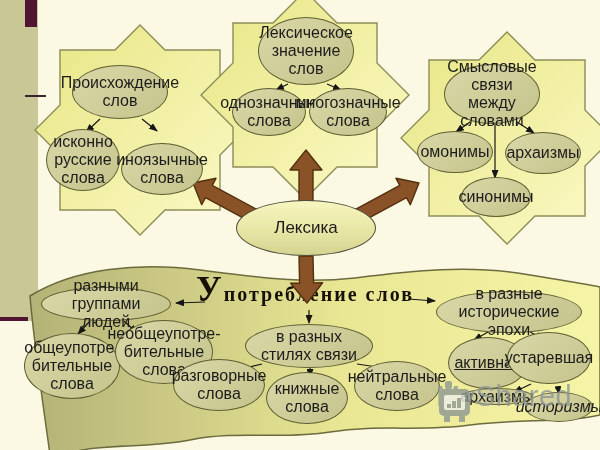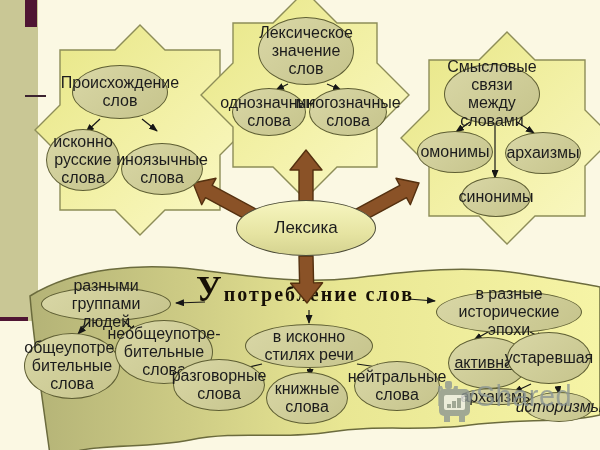--- a/index.html
+++ b/index.html
@@ -96,21 +96,21 @@
       <div class="node" style="left: 258px; top: 17px; width: 96px; height: 68px;">Лексическое значение слов</div>
       <div class="node" style="left: 232px; top: 88px; width: 74px; height: 48px;">однозначные слова</div>
       <div class="node" style="left: 309px; top: 88px; width: 78px; height: 48px;">многозначные слова</div>
       <div class="node" style="left: 444px; top: 64px; width: 96px; height: 60px;">Смысловые связи между словами</div>
       <div class="node" style="left: 417px; top: 131px; width: 76px; height: 42px;">омонимы</div>
       <div class="node" style="left: 505px; top: 132px; width: 76px; height: 42px;">архаизмы</div>
       <div class="node" style="left: 461px; top: 177px; width: 70px; height: 40px;">синонимы</div>
       <div class="node" style="left: 41px; top: 287px; width: 130px; height: 34px;">разными группами людей</div>
       <div class="node" style="left: 24px; top: 333px; width: 96px; height: 66px;">общеупотре-бительные слова</div>
       <div class="node" style="left: 115px; top: 320px; width: 98px; height: 64px;">необщеупотре-бительные слова</div>
-      <div class="node" style="left: 245px; top: 324px; width: 128px; height: 44px;">в исконно стилях речи</div>
+      <div class="node" style="left: 245px; top: 324px; width: 128px; height: 44px;">в разных стилях связи</div>
       <div class="node" style="left: 173px; top: 359px; width: 92px; height: 52px;">разговорные слова</div>
       <div class="node" style="left: 266px; top: 372px; width: 82px; height: 52px;">книжные слова</div>
       <div class="node" style="left: 354px; top: 361px; width: 86px; height: 50px;">нейтральные слова</div>
       <div class="node" style="left: 436px; top: 291px; width: 146px; height: 42px;">в разные исторические эпохи</div>
       <div class="node" style="left: 448px; top: 337px; width: 80px; height: 52px; text-decoration: underline;">активная</div>
       <div class="node" style="left: 507px; top: 332px; width: 84px; height: 52px;">устаревшая</div>
       <div class="node" style="left: 461px; top: 388px; width: 72px; height: 17px;">архаизмы</div>
       <div class="node" style="left: 525px; top: 392px; width: 68px; height: 30px; font-style: italic;">историзмы</div>
     </div>
 

